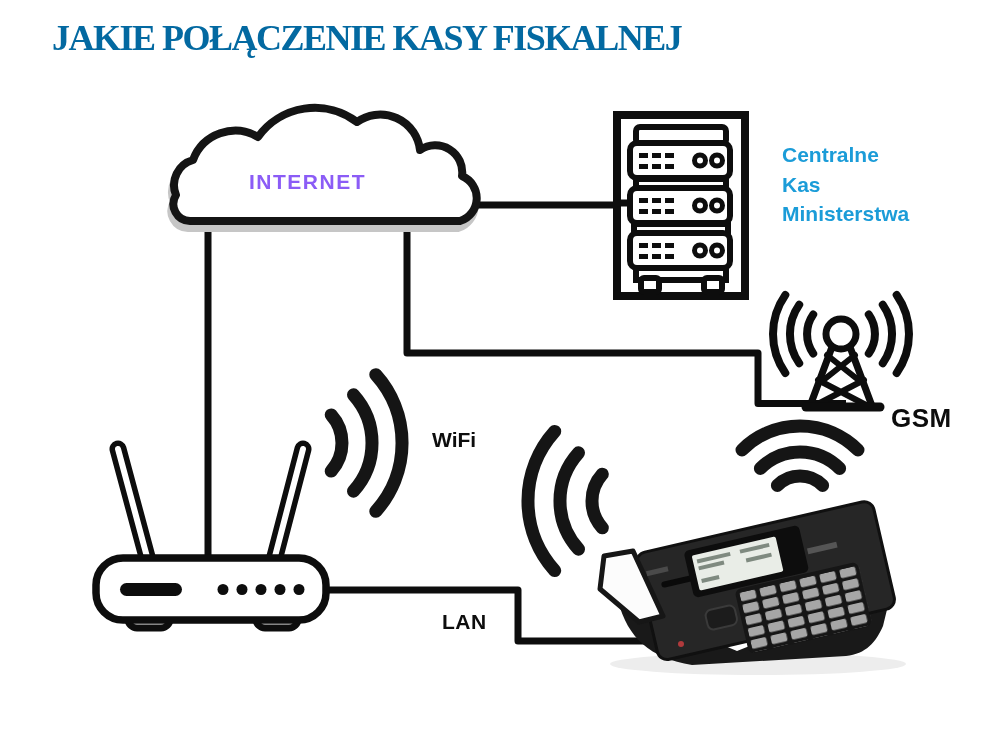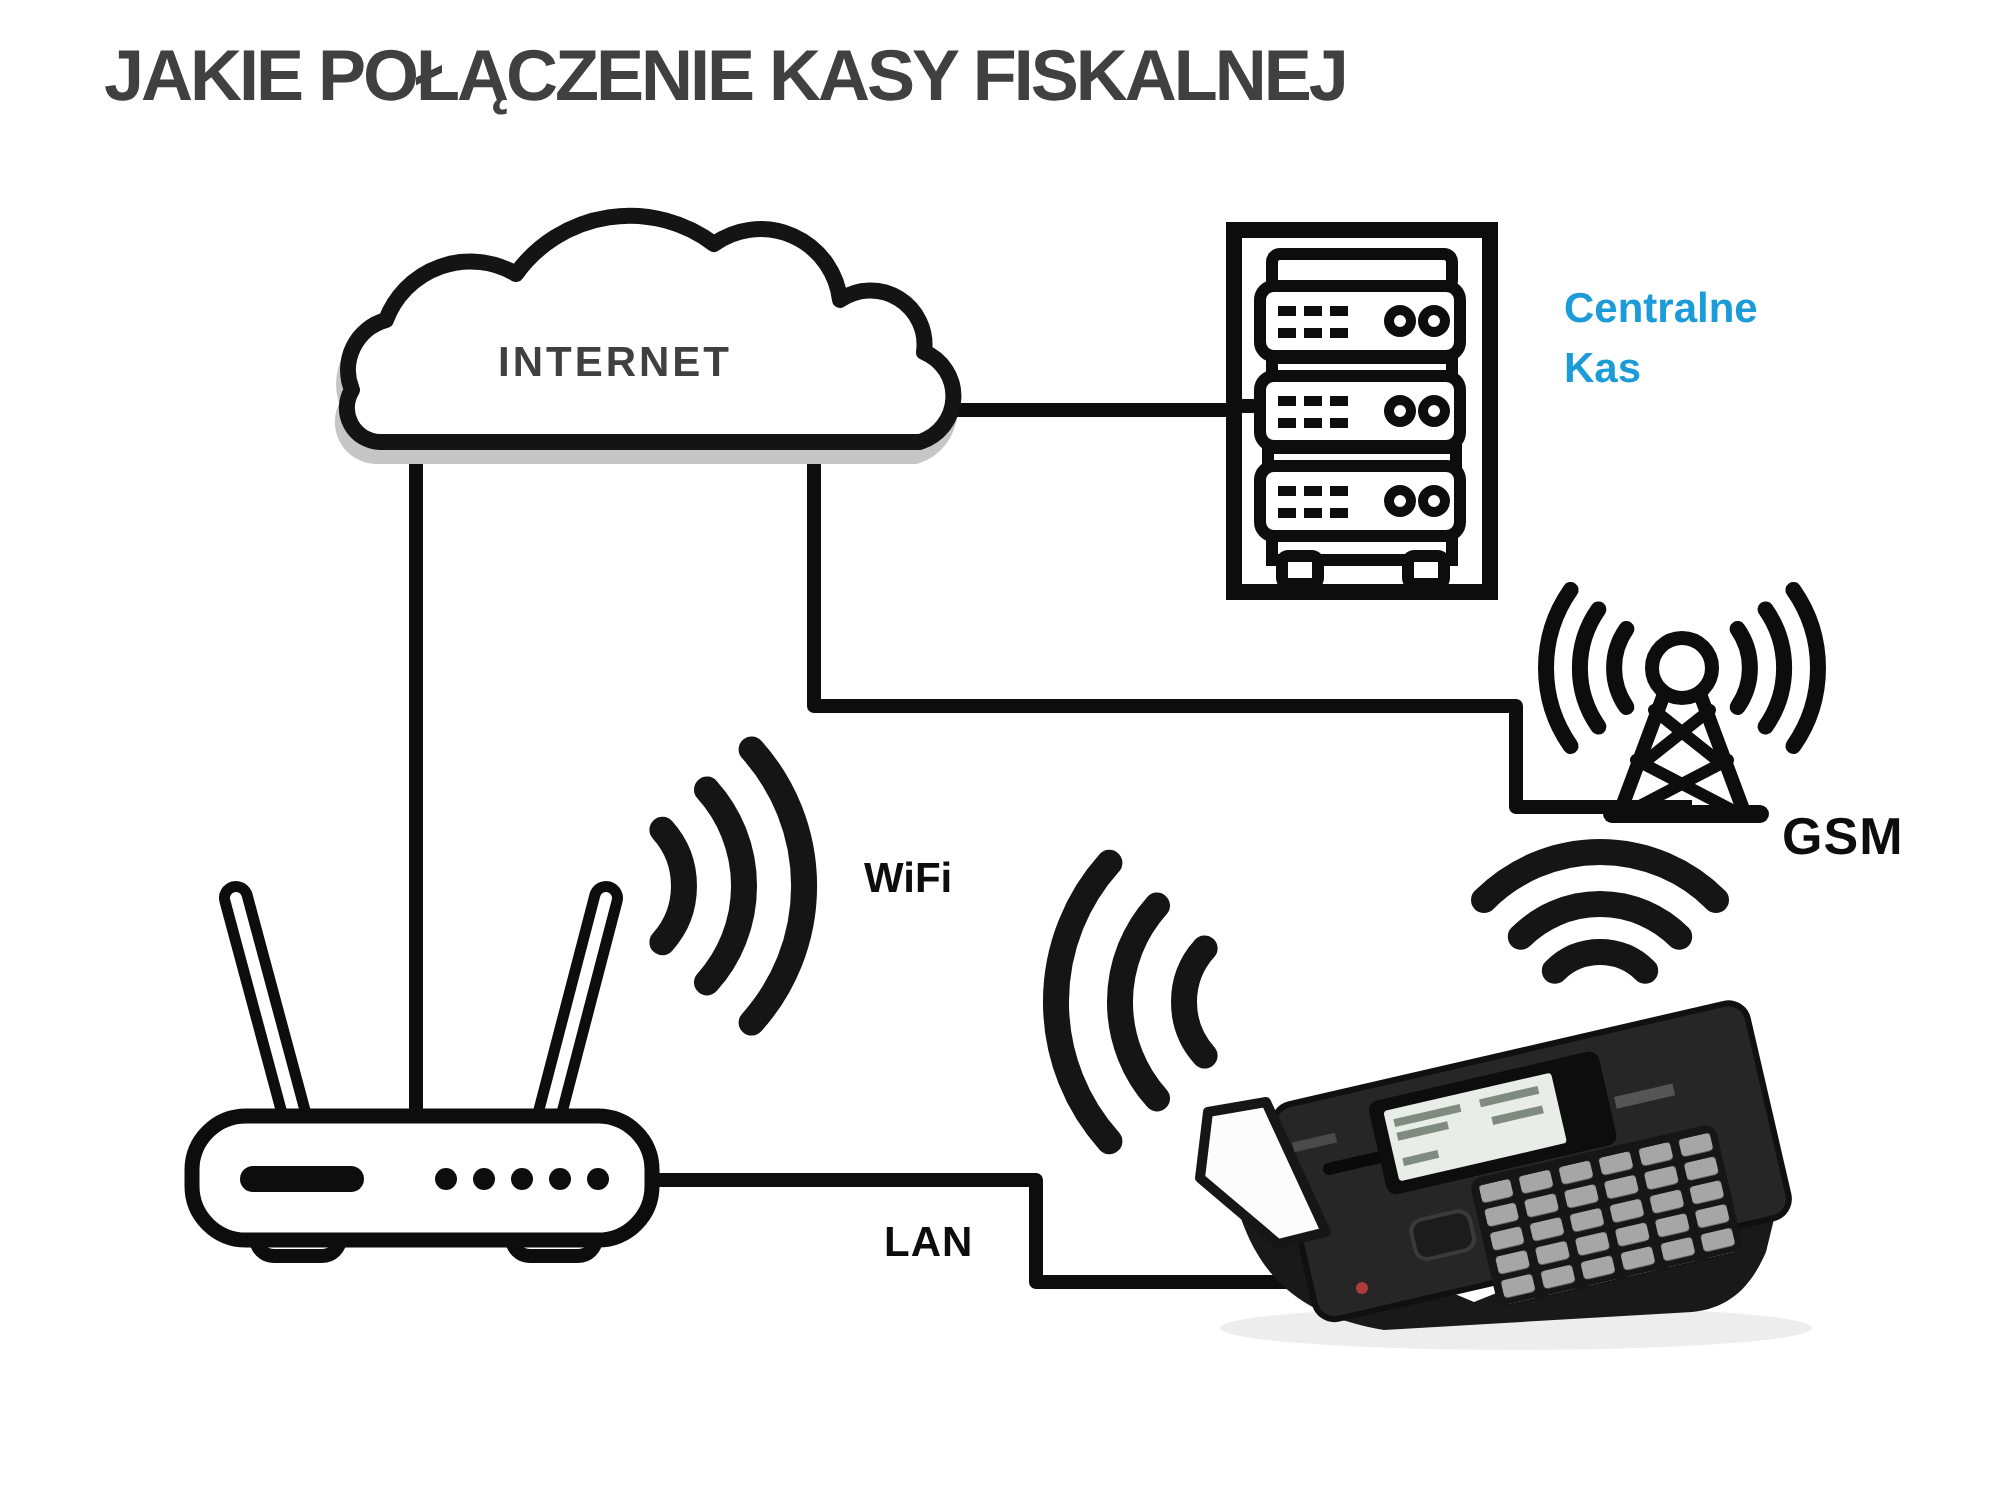--- a/index.html
+++ b/index.html
@@ -2,22 +2,22 @@
 <html><head>
 <meta charset="utf-8">
 <style>
   html,body{margin:0;padding:0;background:#fff;}
   .canvas{
     position:relative;width:1000px;height:752px;background:#ffffff;
     font-family:"Liberation Sans", sans-serif;overflow:hidden;
   }
   .canvas svg{position:absolute;left:0;top:0;}
   .label{position:absolute;font-weight:bold;color:#0d0d0d;white-space:nowrap;}
-  .title{position:absolute;left:52px;top:18px;font-weight:bold;color:#404040;
-         font-size:36px;line-height:40px;letter-spacing:-1.5px;}
+  .title{position:absolute;left:52px;top:18px;font-weight:bold;color:#0369a1;
+         font-size:36px;line-height:40px;letter-spacing:-1.5px;font-family:Liberation Serif, serif;}
   .lbl-internet{left:249px;top:170px;font-size:21px;letter-spacing:1.5px;}
   .lbl-repo{left:761px;top:140px;font-size:21px;line-height:29.5px;}
   .lbl-gsm{left:891px;top:403px;font-size:26px;letter-spacing:.5px;}
   .lbl-wifi{left:432px;top:428px;font-size:21px;}
   .lbl-lan{left:442px;top:610px;font-size:21px;letter-spacing:.5px;}
 </style>
 </head>
 <body>
 
 <div class="canvas">
@@ -170,23 +170,24 @@
       </g>
       <path d="M604 556 L633 551 L663 616 L639 622 L600 589 Z" fill="#fcfcfc" stroke="#161616" stroke-width="5" stroke-linejoin="round"></path>
       <circle cx="681" cy="644" r="3" fill="#b03a3c"></circle>
     </g>
   </svg>
 
   <div class="title">
     <div>JAKIE POŁĄCZENIE KASY FISKALNEJ</div>
   </div>
 
-  <div class="label lbl-internet" style="color: #404040;">INTERNET</div>
+  <div class="label lbl-internet" style="color: #8b5cf6;">INTERNET</div>
 
   <div class="label lbl-repo" style="color: rgb(27, 156, 216); margin-left: 21px;">
     <div>Centralne</div>
     <div>Kas</div>
+    <div>Ministerstwa</div>
   </div>
 
   <div class="label lbl-gsm">GSM</div>
   <div class="label lbl-wifi">WiFi</div>
   <div class="label lbl-lan">LAN</div>
 </div>
 
 </body></html>

